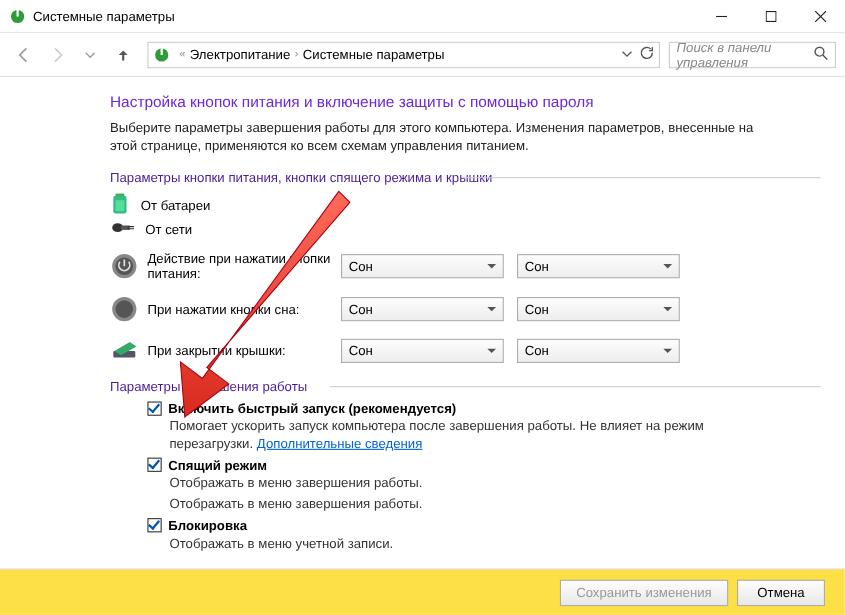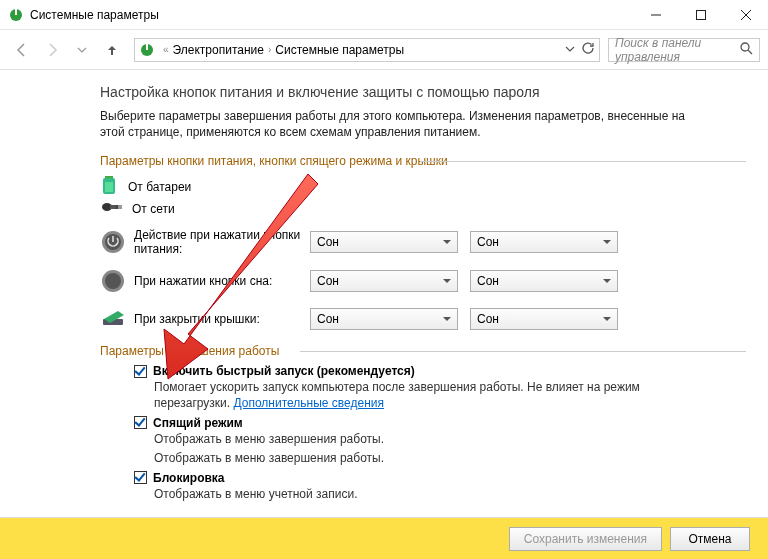--- a/index.html
+++ b/index.html
@@ -19,23 +19,23 @@
   .breadcrumb { flex: 1; height: 24px; border: 1px solid #ccc; display: flex; align-items: center; padding: 0 4px; margin: 0 6px; background: #fff; font-size: 12px; }
   .breadcrumb .bc-icon { width: 16px; height: 16px; margin-right: 4px; }
   .breadcrumb .sep { color: #888; margin: 0 4px; font-size: 10px; }
   .breadcrumb .bc-end { margin-left: auto; display: flex; align-items: center; gap: 6px; color: #555; }
   .searchbox { width: 152px; height: 24px; border: 1px solid #ccc; display: flex; align-items: center; padding: 0 6px; font-size: 12px; color: #888; }
   .searchbox .ph { flex: 1; font-style: italic; }
   .searchbox .sicon { color: #333; }
 
   
   .content { padding: 14px 22px 14px 100px; height: calc(100% - 30px - 40px - 42px); overflow: hidden; }
-  .heading { color: #404040; font-size: 14px; font-weight: 400; margin-bottom: 8px; }
+  .heading { color: #6d28d9; font-size: 14px; font-weight: 400; margin-bottom: 8px; }
   .intro { font-size: 12px; color: #222; margin-bottom: 14px; max-width: 610px; line-height: 1.35; }
-  .fieldset-label { font-size: 12px; color: #a16207; position: relative; margin-bottom: 6px; }
+  .fieldset-label { font-size: 12px; color: #4c1d95; position: relative; margin-bottom: 6px; }
   .fieldset-label::after { content: ""; position: absolute; top: 50%; height: 1px; background: #ccc; }
   .fl1::after { left: 320px; right: 0; }
   .fl2::after { left: 200px; right: 0; }
 
   .power-header { display: flex; margin: 6px 0 10px 0; flex-direction: column; }
   .power-header .spacer { width: 210px; }
   .power-header .col { width: 160px; display: flex; align-items: center; gap: 10px; font-size: 12px; }
 
   .row { display: flex; align-items: center; margin-bottom: 12px; }
   .row .ricon { width: 26px; height: 26px; margin-right: 8px; display:flex; align-items:center; justify-content:center; }

